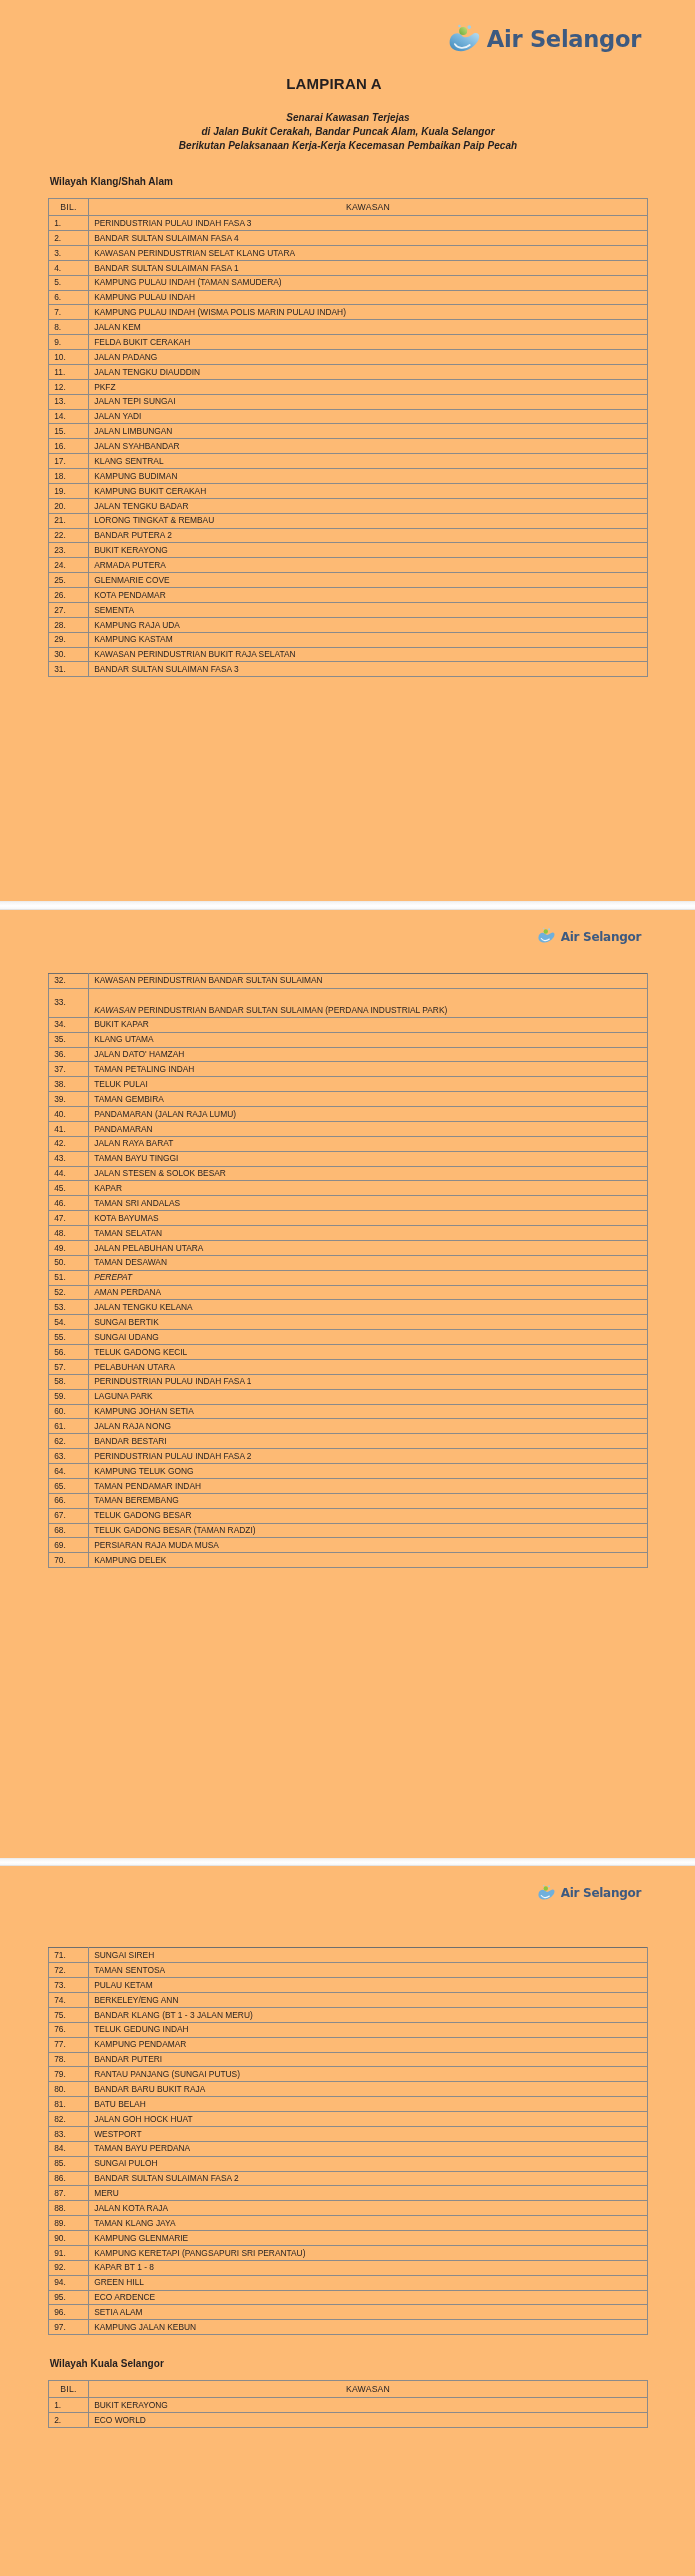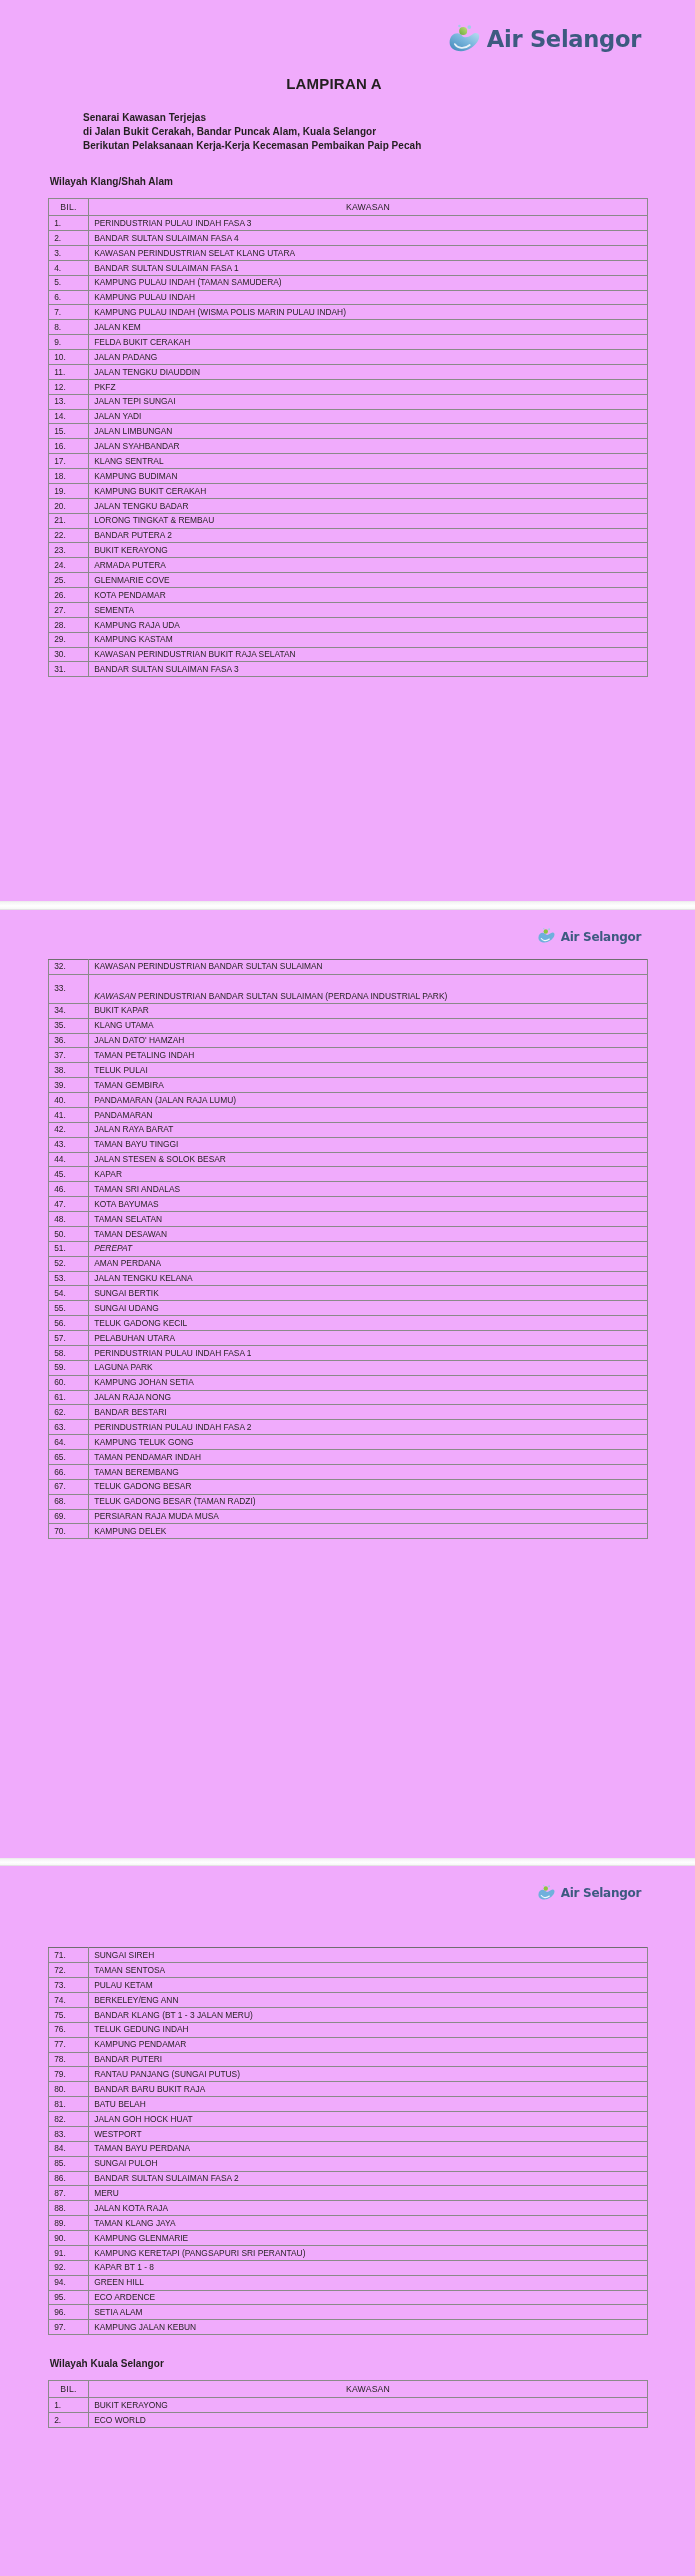--- a/index.html
+++ b/index.html
@@ -11,21 +11,21 @@
   body {
     width: 696px;
     font-family: "Liberation Sans", sans-serif;
     color: #231f20;
     -webkit-font-smoothing: antialiased;
   }
 
   .page {
     position: relative;
     width: 696px;
-    background: #f0abfc;
+    background: #fdba74;
     padding: 0 48px;
   }
   .page-1 { height: 901px; padding-top: 12px; }
   .page-2 { height: 948px; padding-top: 12px; }
   .page-3 { height: 726px; padding-top: 12px; }
 
   .page-gap {
     width: 696px;
     height: 8.7px;
     background: #ffffff;
@@ -63,23 +63,24 @@
   
   .lampiran {
     text-align: center;
     font-weight: bold;
     font-size: 15px;
     letter-spacing: 0.2px;
     margin: 8.7px 0 0 0;
     padding-right: 28px;
   }
   .title-block {
-    text-align: left;
+    text-align: center;
     margin-top: 19px;
     padding: 0 35px;
+    font-style: italic;
   }
   .title-block div {
     font-weight: bold;
     font-size: 10px;
     line-height: 1.42;
     letter-spacing: 0.04px;
   }
 
   .region-heading {
     font-weight: bold;
@@ -322,21 +323,21 @@
           <path d="M9 24 C12 29, 20 30, 26 25" fill="none" stroke="#ffffff" stroke-width="2.4" stroke-linecap="round" opacity="0.9"></path>
           <circle cx="18.5" cy="9" r="4.6" fill="#8dc63f"></circle>
           <circle cx="25.5" cy="4.5" r="2.1" fill="#9fcfe8"></circle>
           <circle cx="14.2" cy="3.2" r="1.4" fill="#9fcfe8"></circle>
         </svg>
       </span>
       <span class="wordmark">Air Selangor</span>
     </div>
   </div>
 
-  <table class="areas" style="margin-top:7px;">
+  <table class="areas" style="margin-top:21px;">
     <colgroup>
         <col class="c-bil">
         <col>
       </colgroup>
     <tbody>
         <tr>
           <td class="bil">32.</td>
           <td class="kawasan">KAWASAN PERINDUSTRIAN BANDAR SULTAN SULAIMAN</td>
         </tr>
         <tr class="two-line">
@@ -395,20 +396,24 @@
           <td class="bil">46.</td>
           <td class="kawasan">TAMAN SRI ANDALAS</td>
         </tr>
         <tr>
           <td class="bil">47.</td>
           <td class="kawasan">KOTA BAYUMAS</td>
         </tr>
         <tr>
           <td class="bil">48.</td>
           <td class="kawasan">TAMAN SELATAN</td>
+        </tr>
+        <tr>
+          <td class="bil">49.</td>
+          <td class="kawasan">JALAN PELABUHAN UTARA</td>
         </tr>
         <tr>
           <td class="bil">50.</td>
           <td class="kawasan">TAMAN DESAWAN</td>
         </tr>
         <tr>
           <td class="bil">51.</td>
           <td class="kawasan"><span class="ital">PEREPAT</span></td>
         </tr>
         <tr>

